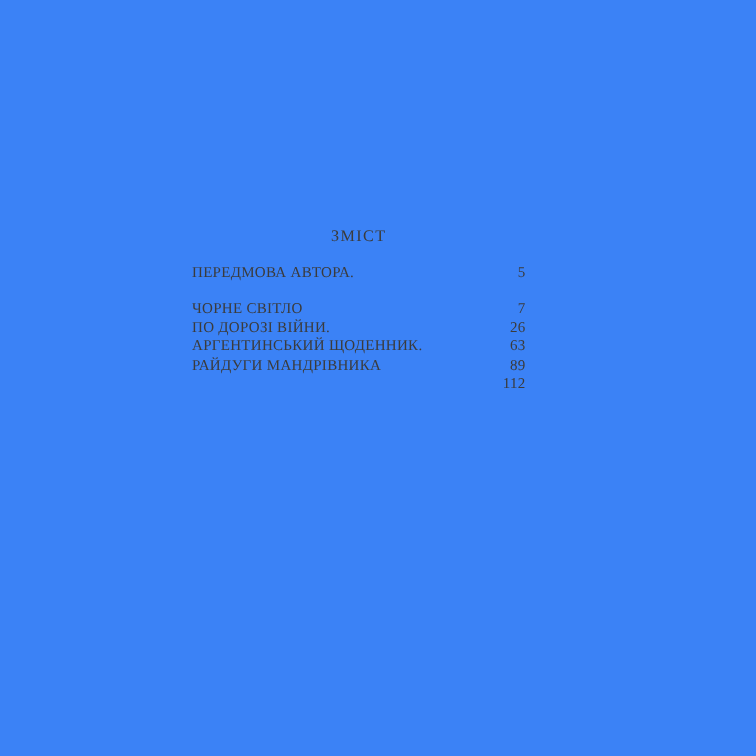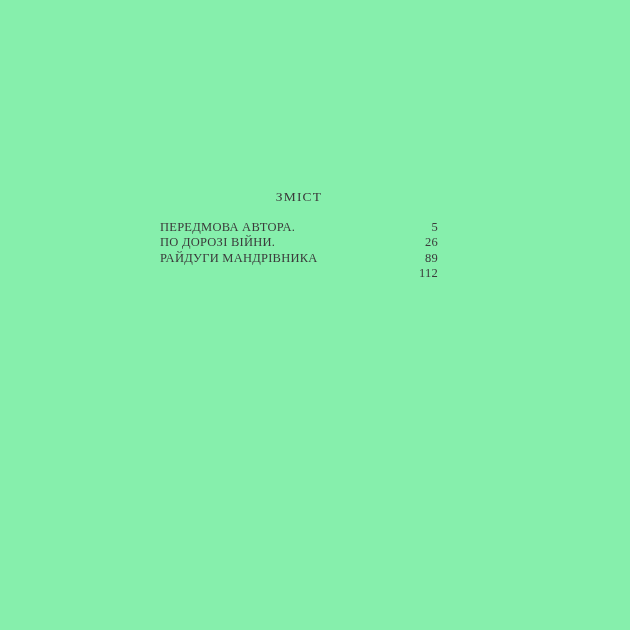--- a/index.html
+++ b/index.html
@@ -12,21 +12,21 @@
     height: 630px;
     background: #ffffff;
     position: relative;
     overflow: hidden;
     font-family: "Liberation Serif", "DejaVu Serif", serif;
     color: var(--ink);
   }
   .page {
     position: absolute;
     inset: 0;
-    background: #86efac;
+    background: #3b82f6;
   }
   .toc {
     position: absolute;
     left: 160px;
     top: 188px;
     width: 278px;
   }
   .toc-title {
     text-align: center;
     font-size: 13.5px;
@@ -71,27 +71,37 @@
 <div class="page">
   <div class="toc">
     <div class="toc-title">ЗМІСТ</div>
     <div class="toc-entries" id="toc-entries">
   <div class="toc-row">
     <span class="toc-label">ПЕРЕДМОВА АВТОРА.</span>
     <span class="toc-dots"></span>
     <span class="toc-page">5</span>
   </div>
 
+  <div class="toc-row gap-before">
+    <span class="toc-label">ЧОРНЕ СВІТЛО</span>
+    <span class="toc-dots"></span>
+    <span class="toc-page">7</span>
+  </div>
 
   <div class="toc-row">
     <span class="toc-label">ПО ДОРОЗІ ВІЙНИ.</span>
     <span class="toc-dots"></span>
     <span class="toc-page">26</span>
   </div>
 
+  <div class="toc-row">
+    <span class="toc-label">АРГЕНТИНСЬКИЙ ЩОДЕННИК.</span>
+    <span class="toc-dots"></span>
+    <span class="toc-page">63</span>
+  </div>
 
   <div class="toc-row">
     <span class="toc-label">РАЙДУГИ МАНДРІВНИКА</span>
     <span class="toc-dots"></span>
     <span class="toc-page">89</span>
   </div>
 
   <div class="toc-row">
     <span class="toc-dots"></span>
     <span class="toc-page">112</span>

